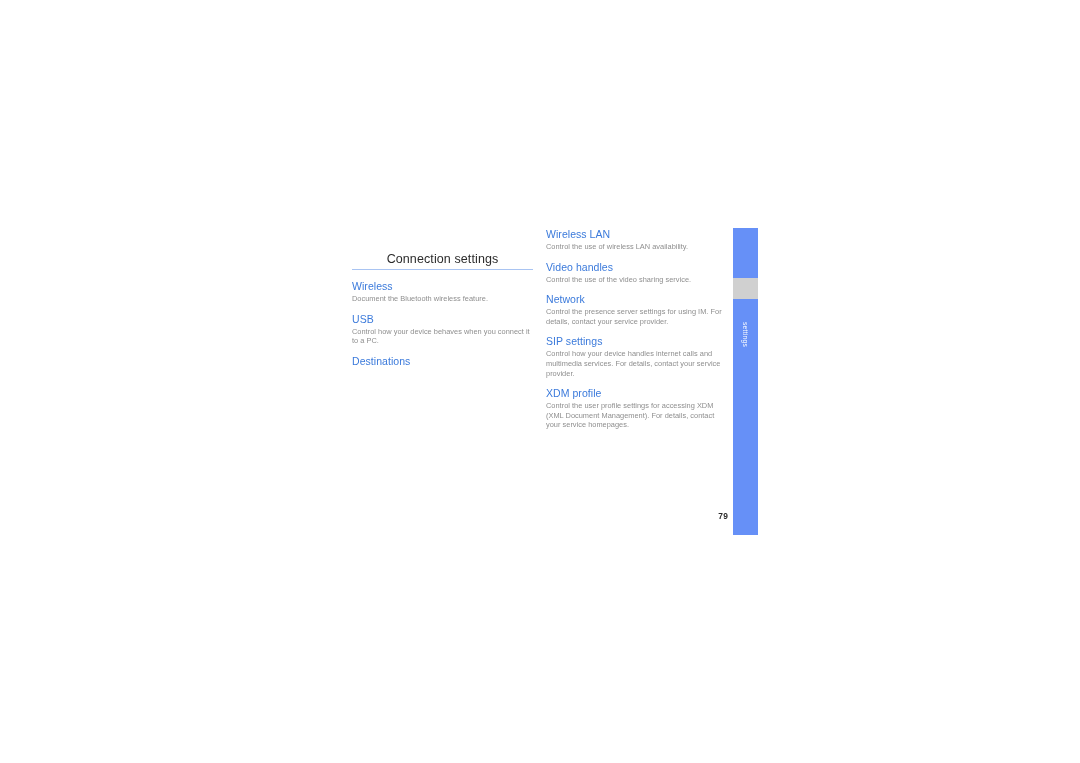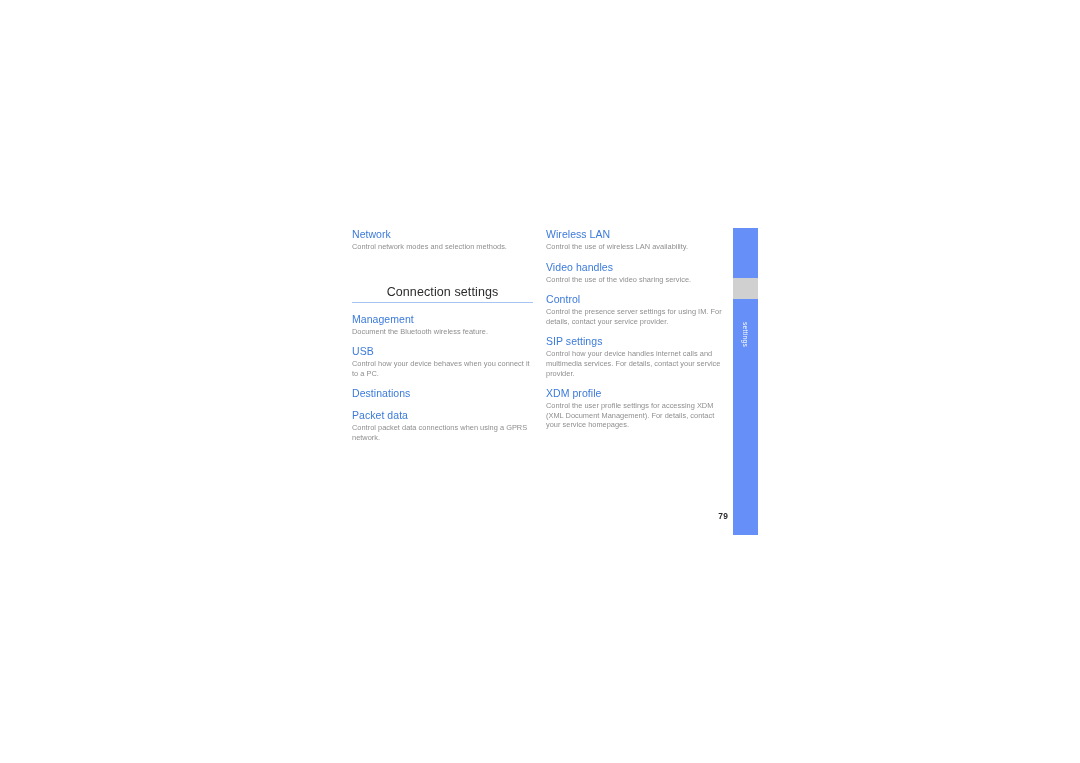--- a/index.html
+++ b/index.html
@@ -125,57 +125,49 @@
   }
 </style>
 </head>
 <body>
 
 <div class="page">
 
   <div class="content">
 
     <div class="col col-left">
-        <div class="entry">
-          <h3 class="entry-title">Network</h3>
-          <p class="entry-desc">Control network modes and selection methods.</p>
-        </div>
         <div class="section-spacer"></div>
         <div class="section-header">
           <h2 class="section-header-text">Connection settings</h2>
           <div class="section-rule"></div>
         </div>
         <div class="section-spacer"></div>
         <div class="entry">
-          <h3 class="entry-title">Management</h3>
+          <h3 class="entry-title">Wireless</h3>
           <p class="entry-desc">Document the Bluetooth wireless feature.</p>
         </div>
         <div class="entry">
           <h3 class="entry-title">USB</h3>
           <p class="entry-desc">Control how your device behaves when you connect it to a PC.</p>
         </div>
         <div class="entry">
           <h3 class="entry-title">Destinations</h3>
-        </div>
-        <div class="entry">
-          <h3 class="entry-title">Packet data</h3>
-          <p class="entry-desc">Control packet data connections when using a GPRS network.</p>
         </div>
       </div>
     <div class="col col-right">
         <div class="entry">
           <h3 class="entry-title">Wireless LAN</h3>
           <p class="entry-desc">Control the use of wireless LAN availability.</p>
         </div>
         <div class="entry">
           <h3 class="entry-title">Video handles</h3>
           <p class="entry-desc">Control the use of the video sharing service.</p>
         </div>
         <div class="entry">
-          <h3 class="entry-title">Control</h3>
+          <h3 class="entry-title">Network</h3>
           <p class="entry-desc">Control the presence server settings for using IM. For details, contact your service provider.</p>
         </div>
         <div class="entry">
           <h3 class="entry-title">SIP settings</h3>
           <p class="entry-desc">Control how your device handles internet calls and multimedia services. For details, contact your service provider.</p>
         </div>
         <div class="entry">
           <h3 class="entry-title">XDM profile</h3>
           <p class="entry-desc">Control the user profile settings for accessing XDM (XML Document Management). For details, contact your service homepages.</p>
         </div>

